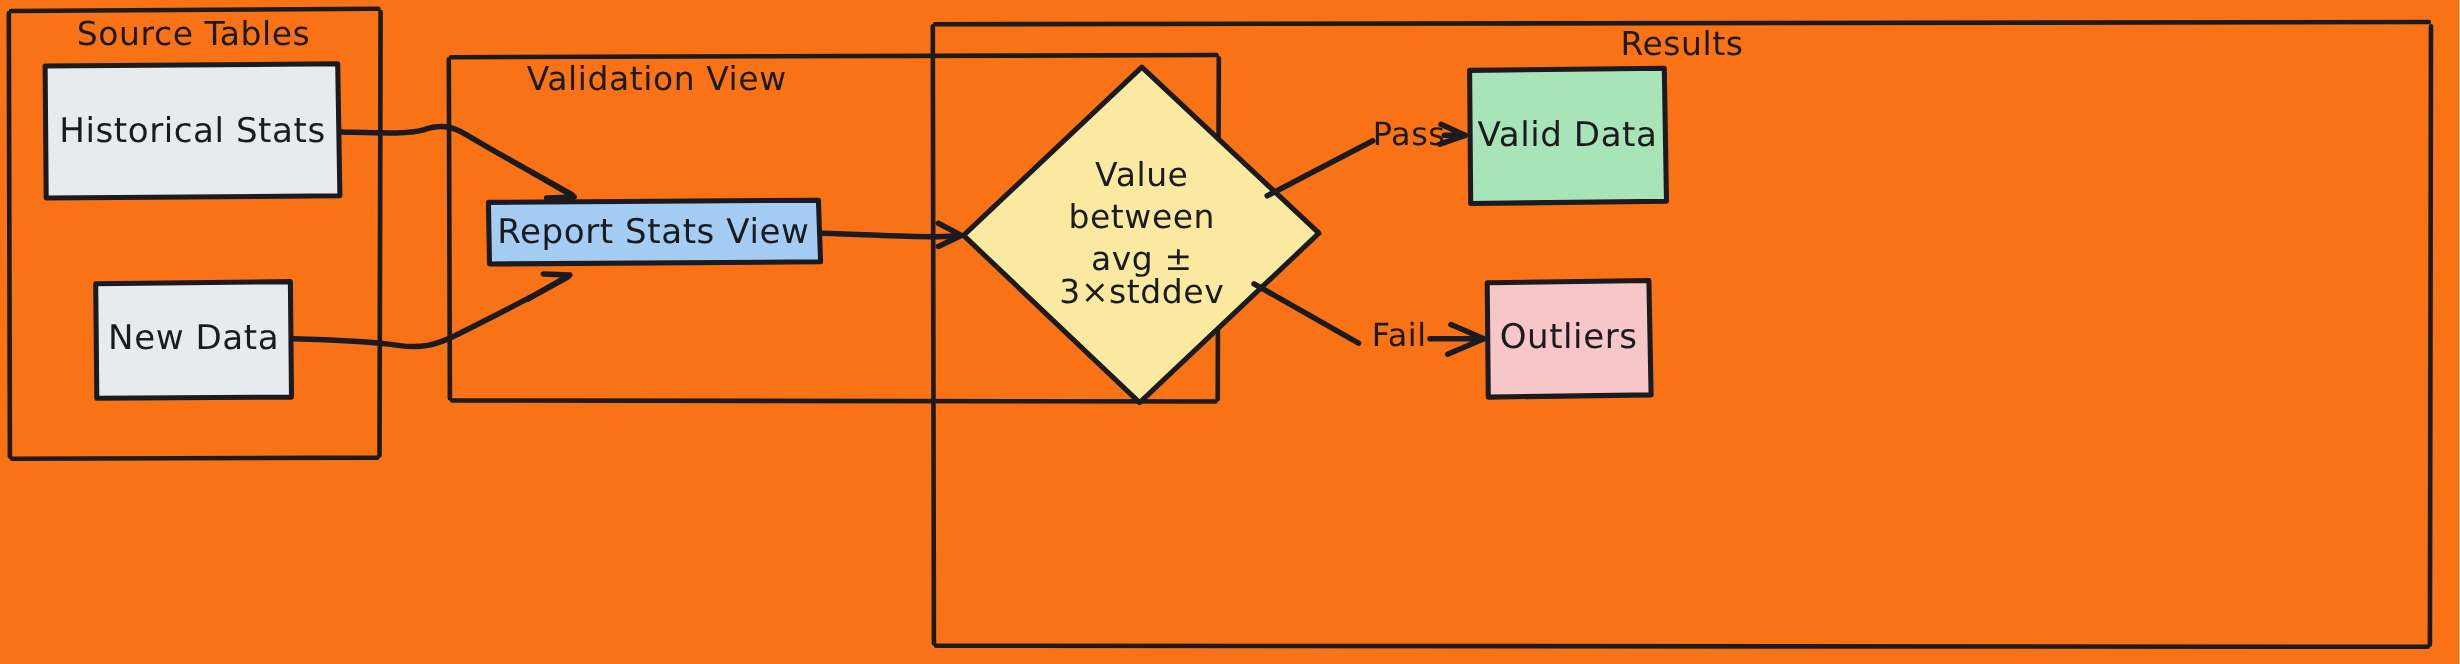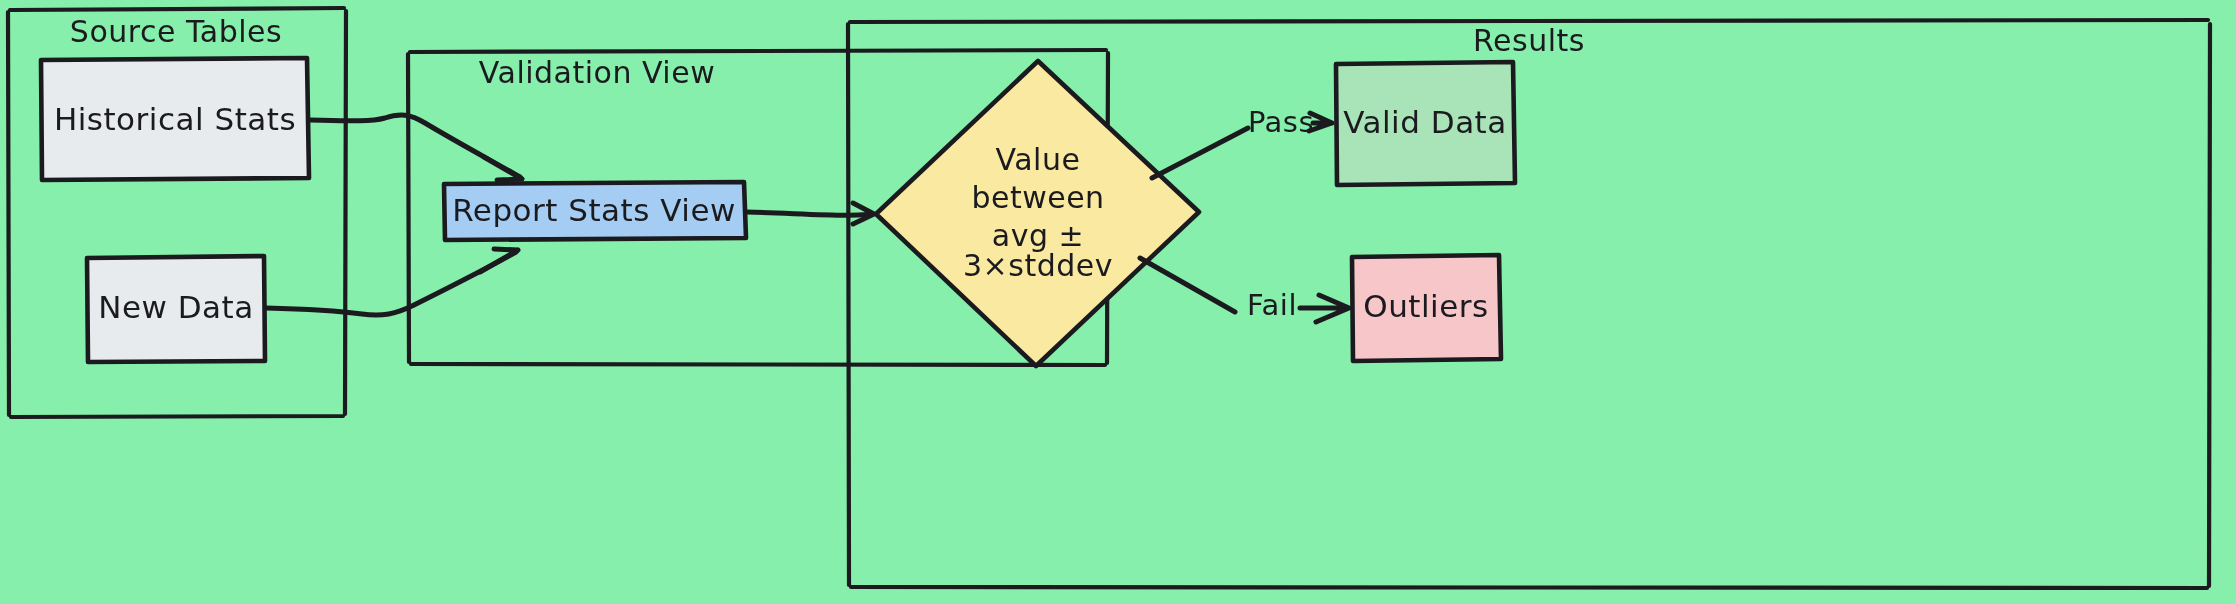--- a/index.html
+++ b/index.html
@@ -1,18 +1,18 @@
 <!DOCTYPE html>
 <html><head>
 <meta charset="utf-8">
 <style>
   html,body{margin:0;padding:0;background:#ffffff;}
   body{width:2236px;height:604px;overflow:hidden;
        font-family:"DejaVu Sans","Liberation Sans",sans-serif;}
-  #stage{position:relative;width:2236px;height:604px;background:#86efac;}
+  #stage{position:relative;width:2236px;height:604px;background:#f97316;}
   svg#diagram{position:absolute;inset:0;width:2236px;height:604px;}
   .nodeText{
     font-family:"DejaVu Sans","Liberation Sans",sans-serif;
     fill:#1b1b1f;
     text-anchor:middle;
     dominant-baseline:middle;
     font-weight:400;
     letter-spacing:0.5px;
   }
   .groupTitle{font-size:30px;}

